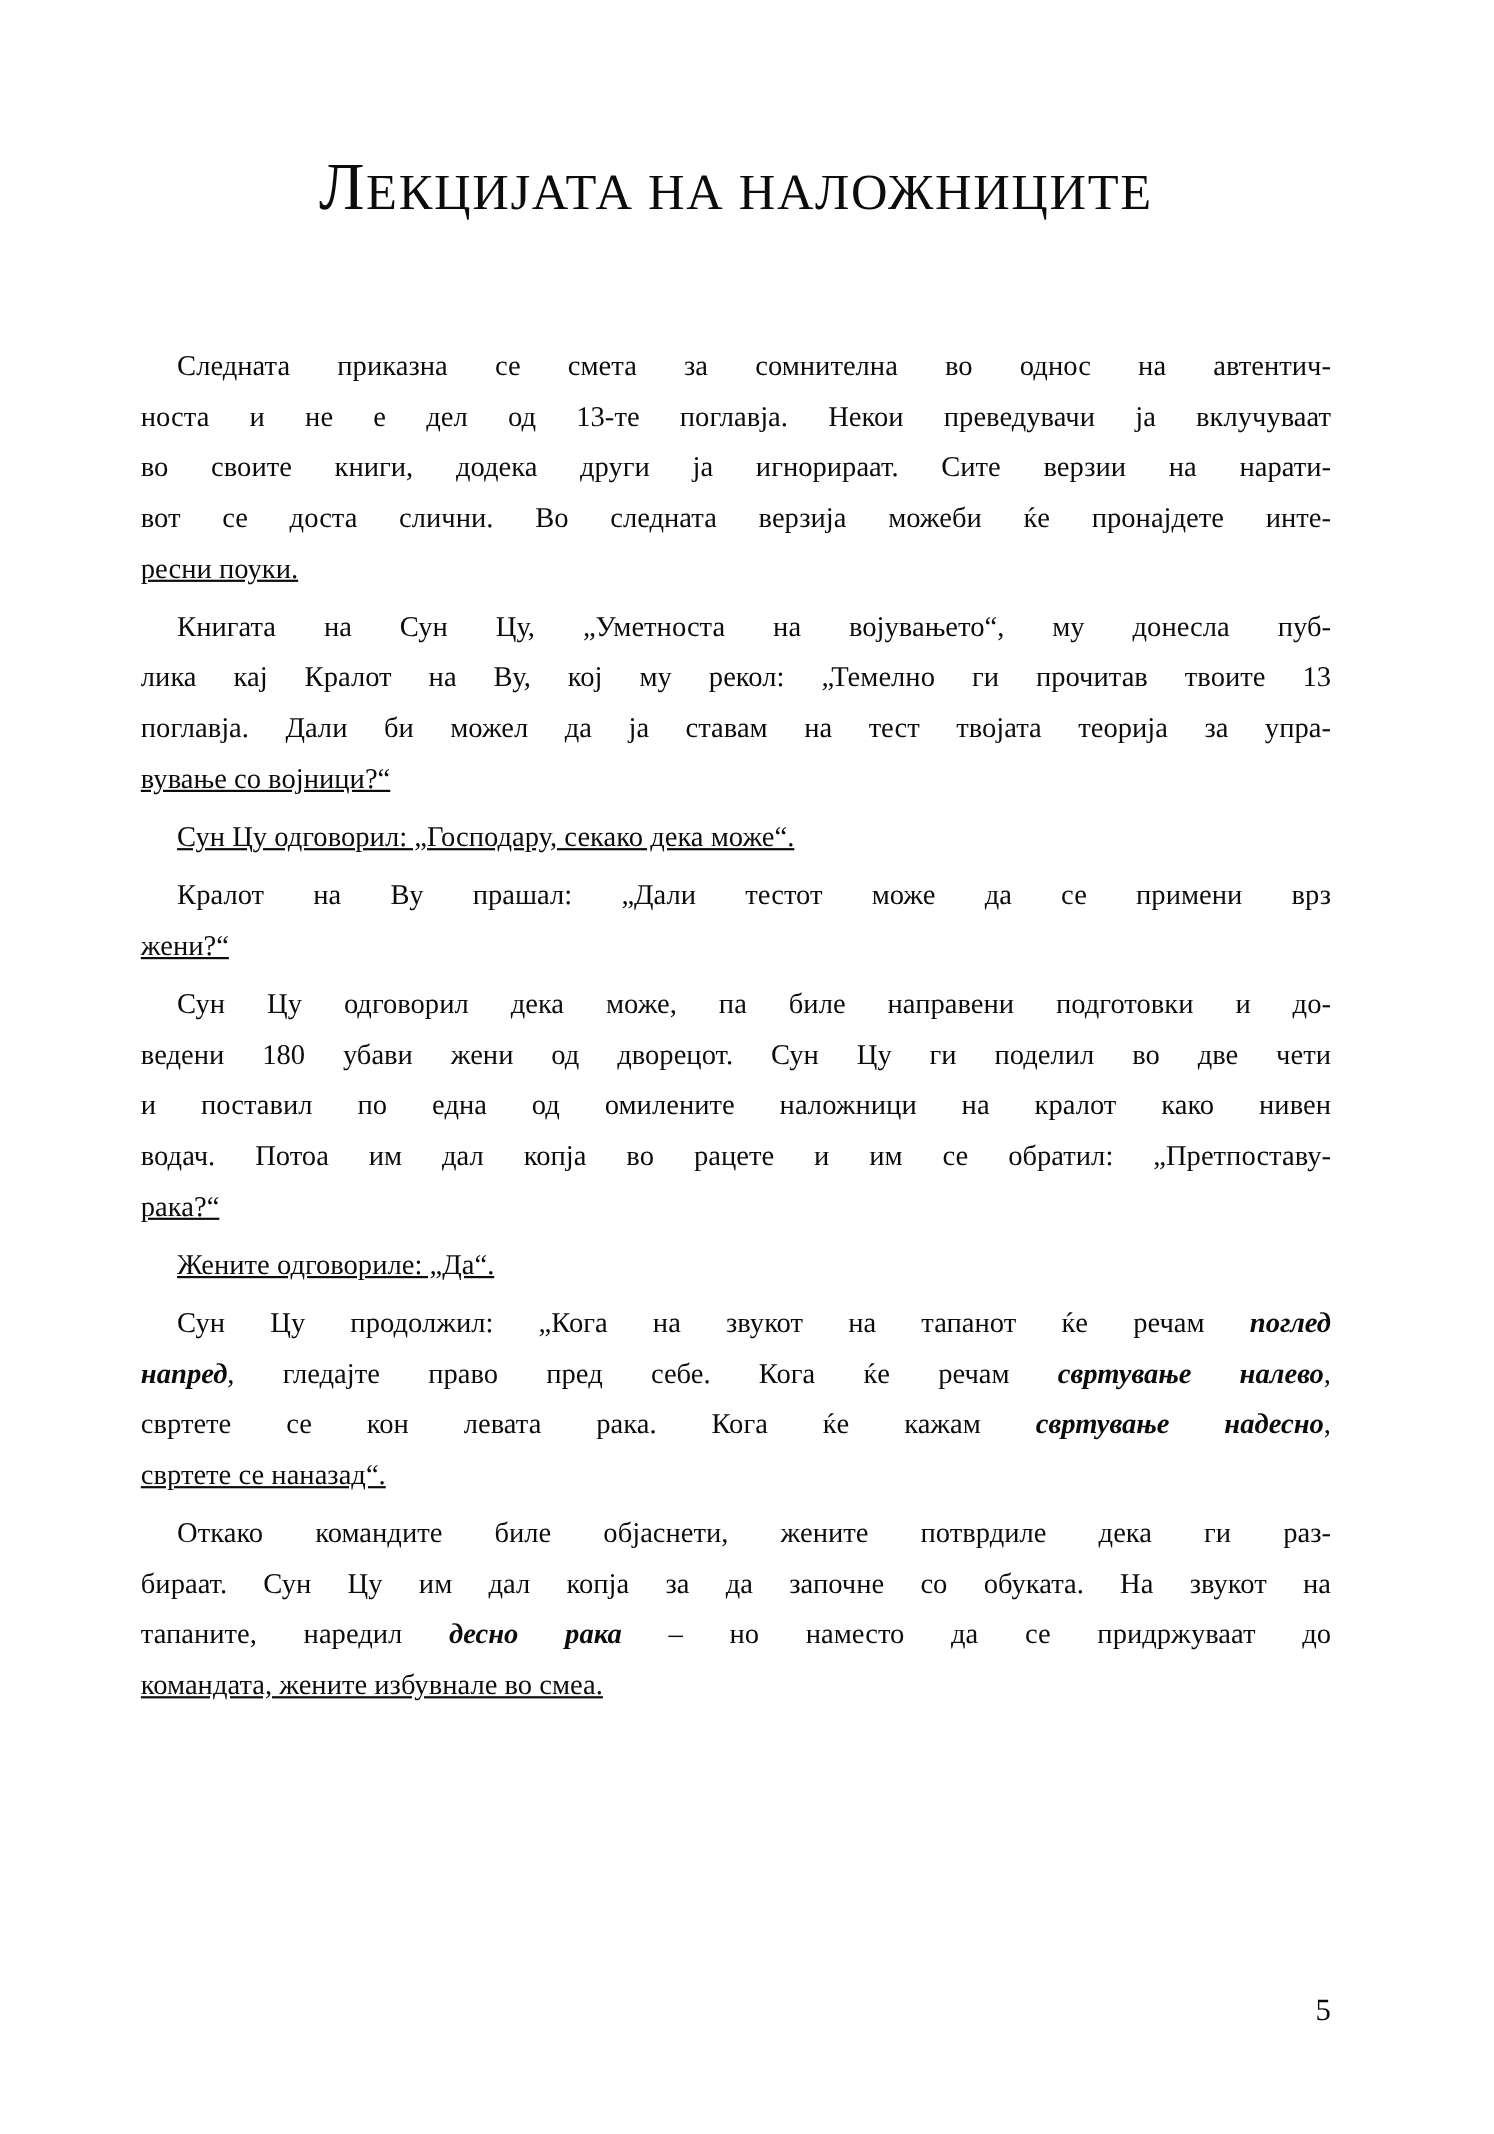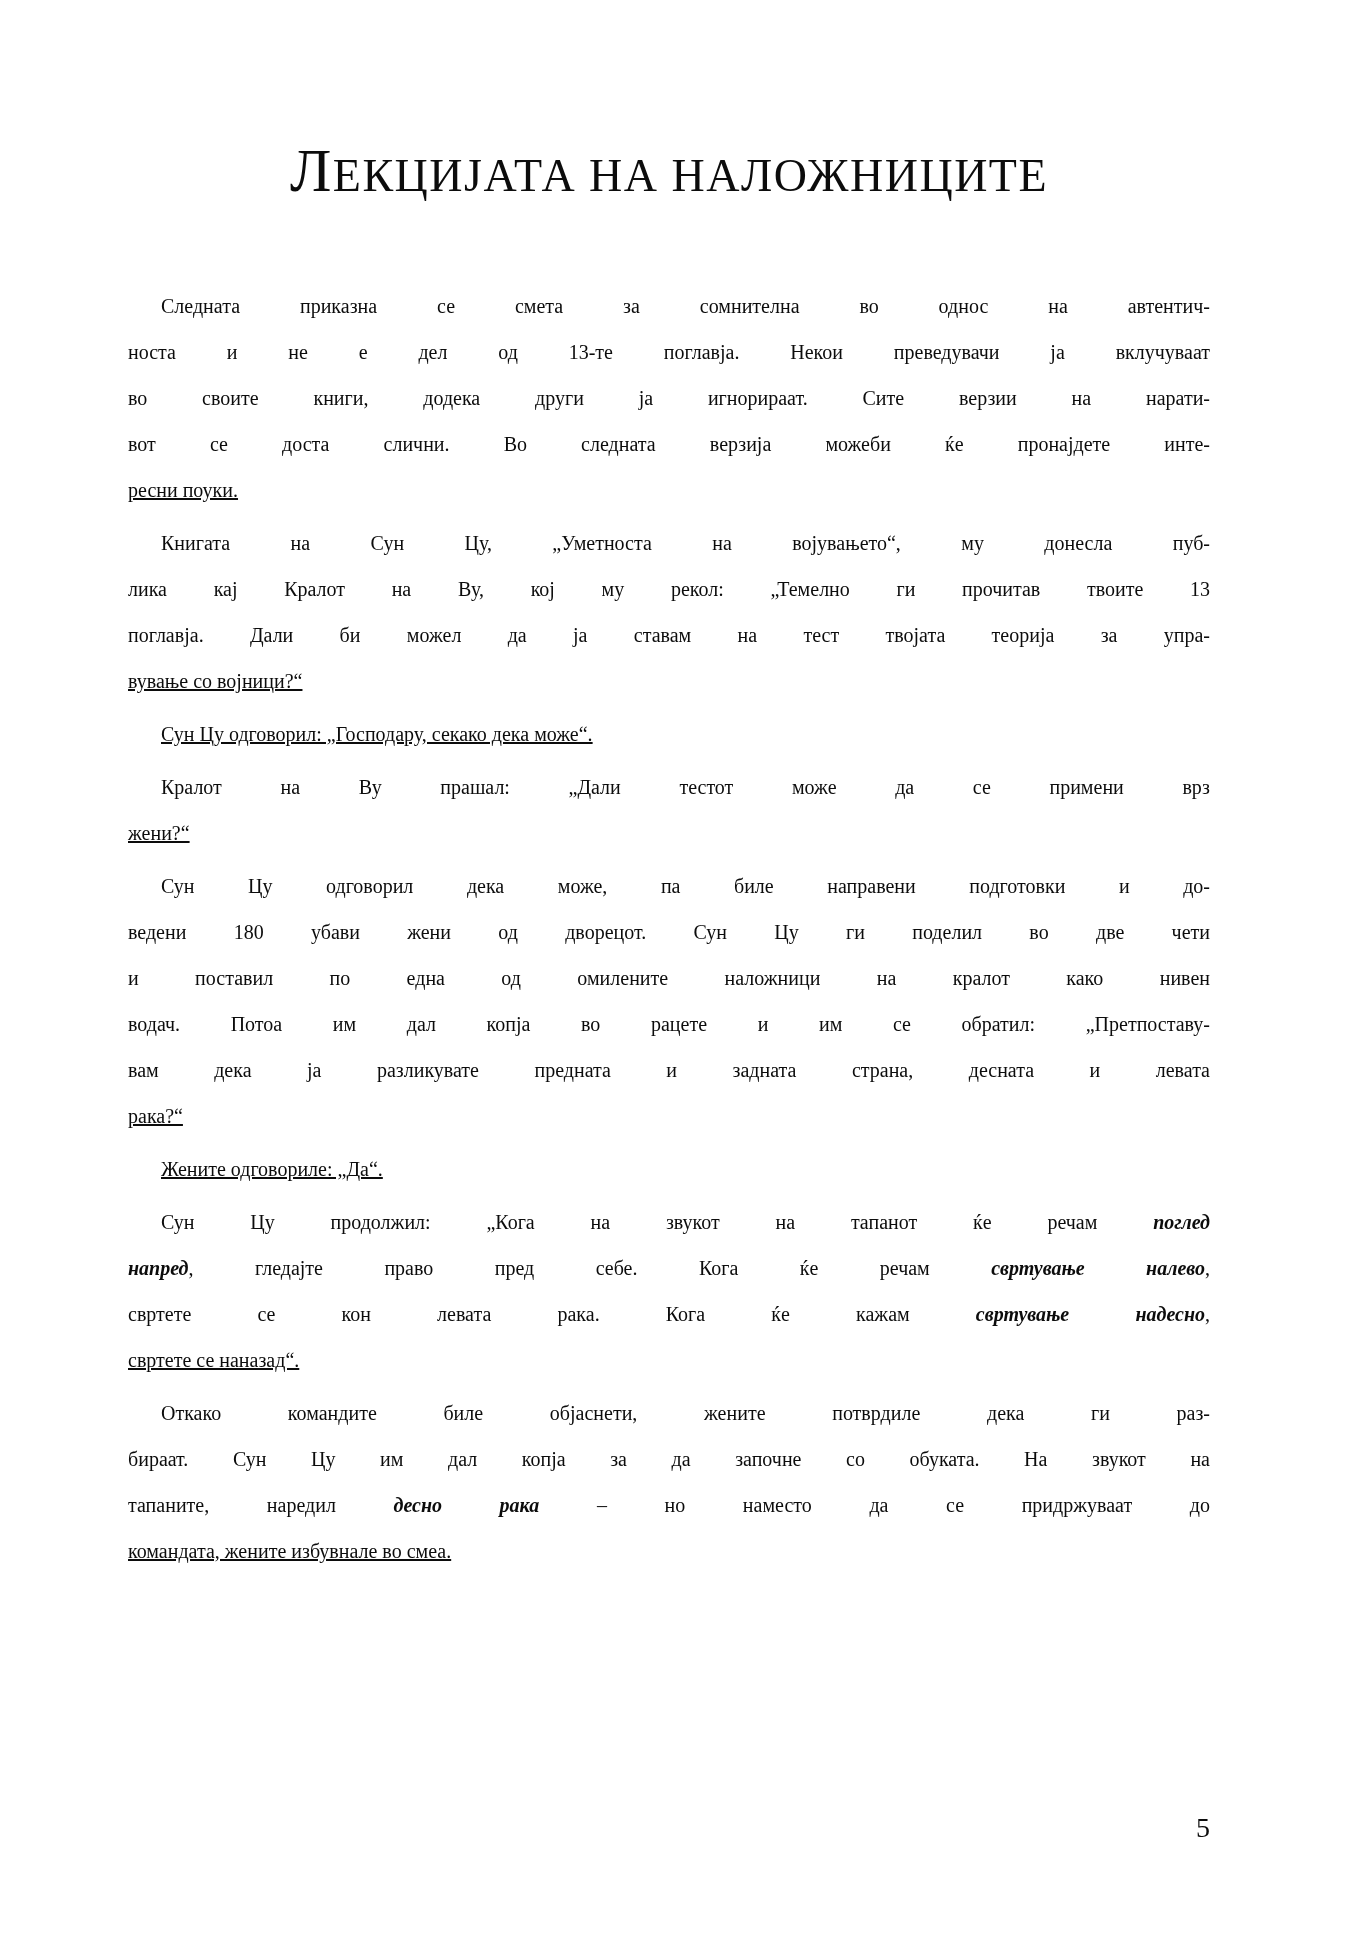--- a/index.html
+++ b/index.html
@@ -26,22 +26,22 @@
     text-transform: uppercase;
     font-size: 46px;
     letter-spacing: 1.5px;
     line-height: 62px;
     white-space: nowrap;
   }
   .chapter-title::first-letter {
     font-size: 61px;
   }
   .body-text {
-    margin-top: 76px;
-    font-size: 20px;
+    margin-top: 104px;
+    font-size: 26px;
     line-height: 46px;
   }
   .paragraph {
     margin: 0 0 7px 0;
   }
   .line {
     text-align: justify;
     text-align-last: justify;
   }
   .line.last {
@@ -88,21 +88,20 @@
       </div>
       <div class="paragraph">
         <div class="line first"><span>Кралот на Ву прашал: „Дали тестот може да се примени врз</span></div>
         <div class="line last"><span>жени?“</span></div>
       </div>
       <div class="paragraph">
         <div class="line first"><span>Сун Цу одговорил дека може, па биле направени подготовки и до-</span></div>
         <div class="line"><span>ведени 180 убави жени од дворецот. Сун Цу ги поделил во две чети</span></div>
         <div class="line"><span>и поставил по една од омилените наложници на кралот како нивен</span></div>
         <div class="line"><span>водач. Потоа им дал копја во рацете и им се обратил: „Претпоставу-</span></div>
-        <div class="line"><span>вам дека ја разликувате предната и задната страна, десната и левата</span></div>
         <div class="line last"><span>рака?“</span></div>
       </div>
       <div class="paragraph">
         <div class="line first last"><span>Жените одговориле: „Да“.</span></div>
       </div>
       <div class="paragraph">
         <div class="line first"><span>Сун Цу продолжил: „Кога на звукот на тапанот ќе речам </span><span class="italic">поглед</span></div>
         <div class="line"><span class="italic">напред</span><span>, гледајте право пред себе. Кога ќе речам </span><span class="italic">свртување налево</span><span>,</span></div>
         <div class="line"><span>свртете се кон левата рака. Кога ќе кажам </span><span class="italic">свртување надесно</span><span>,</span></div>
         <div class="line last"><span>свртете се наназад“.</span></div>

